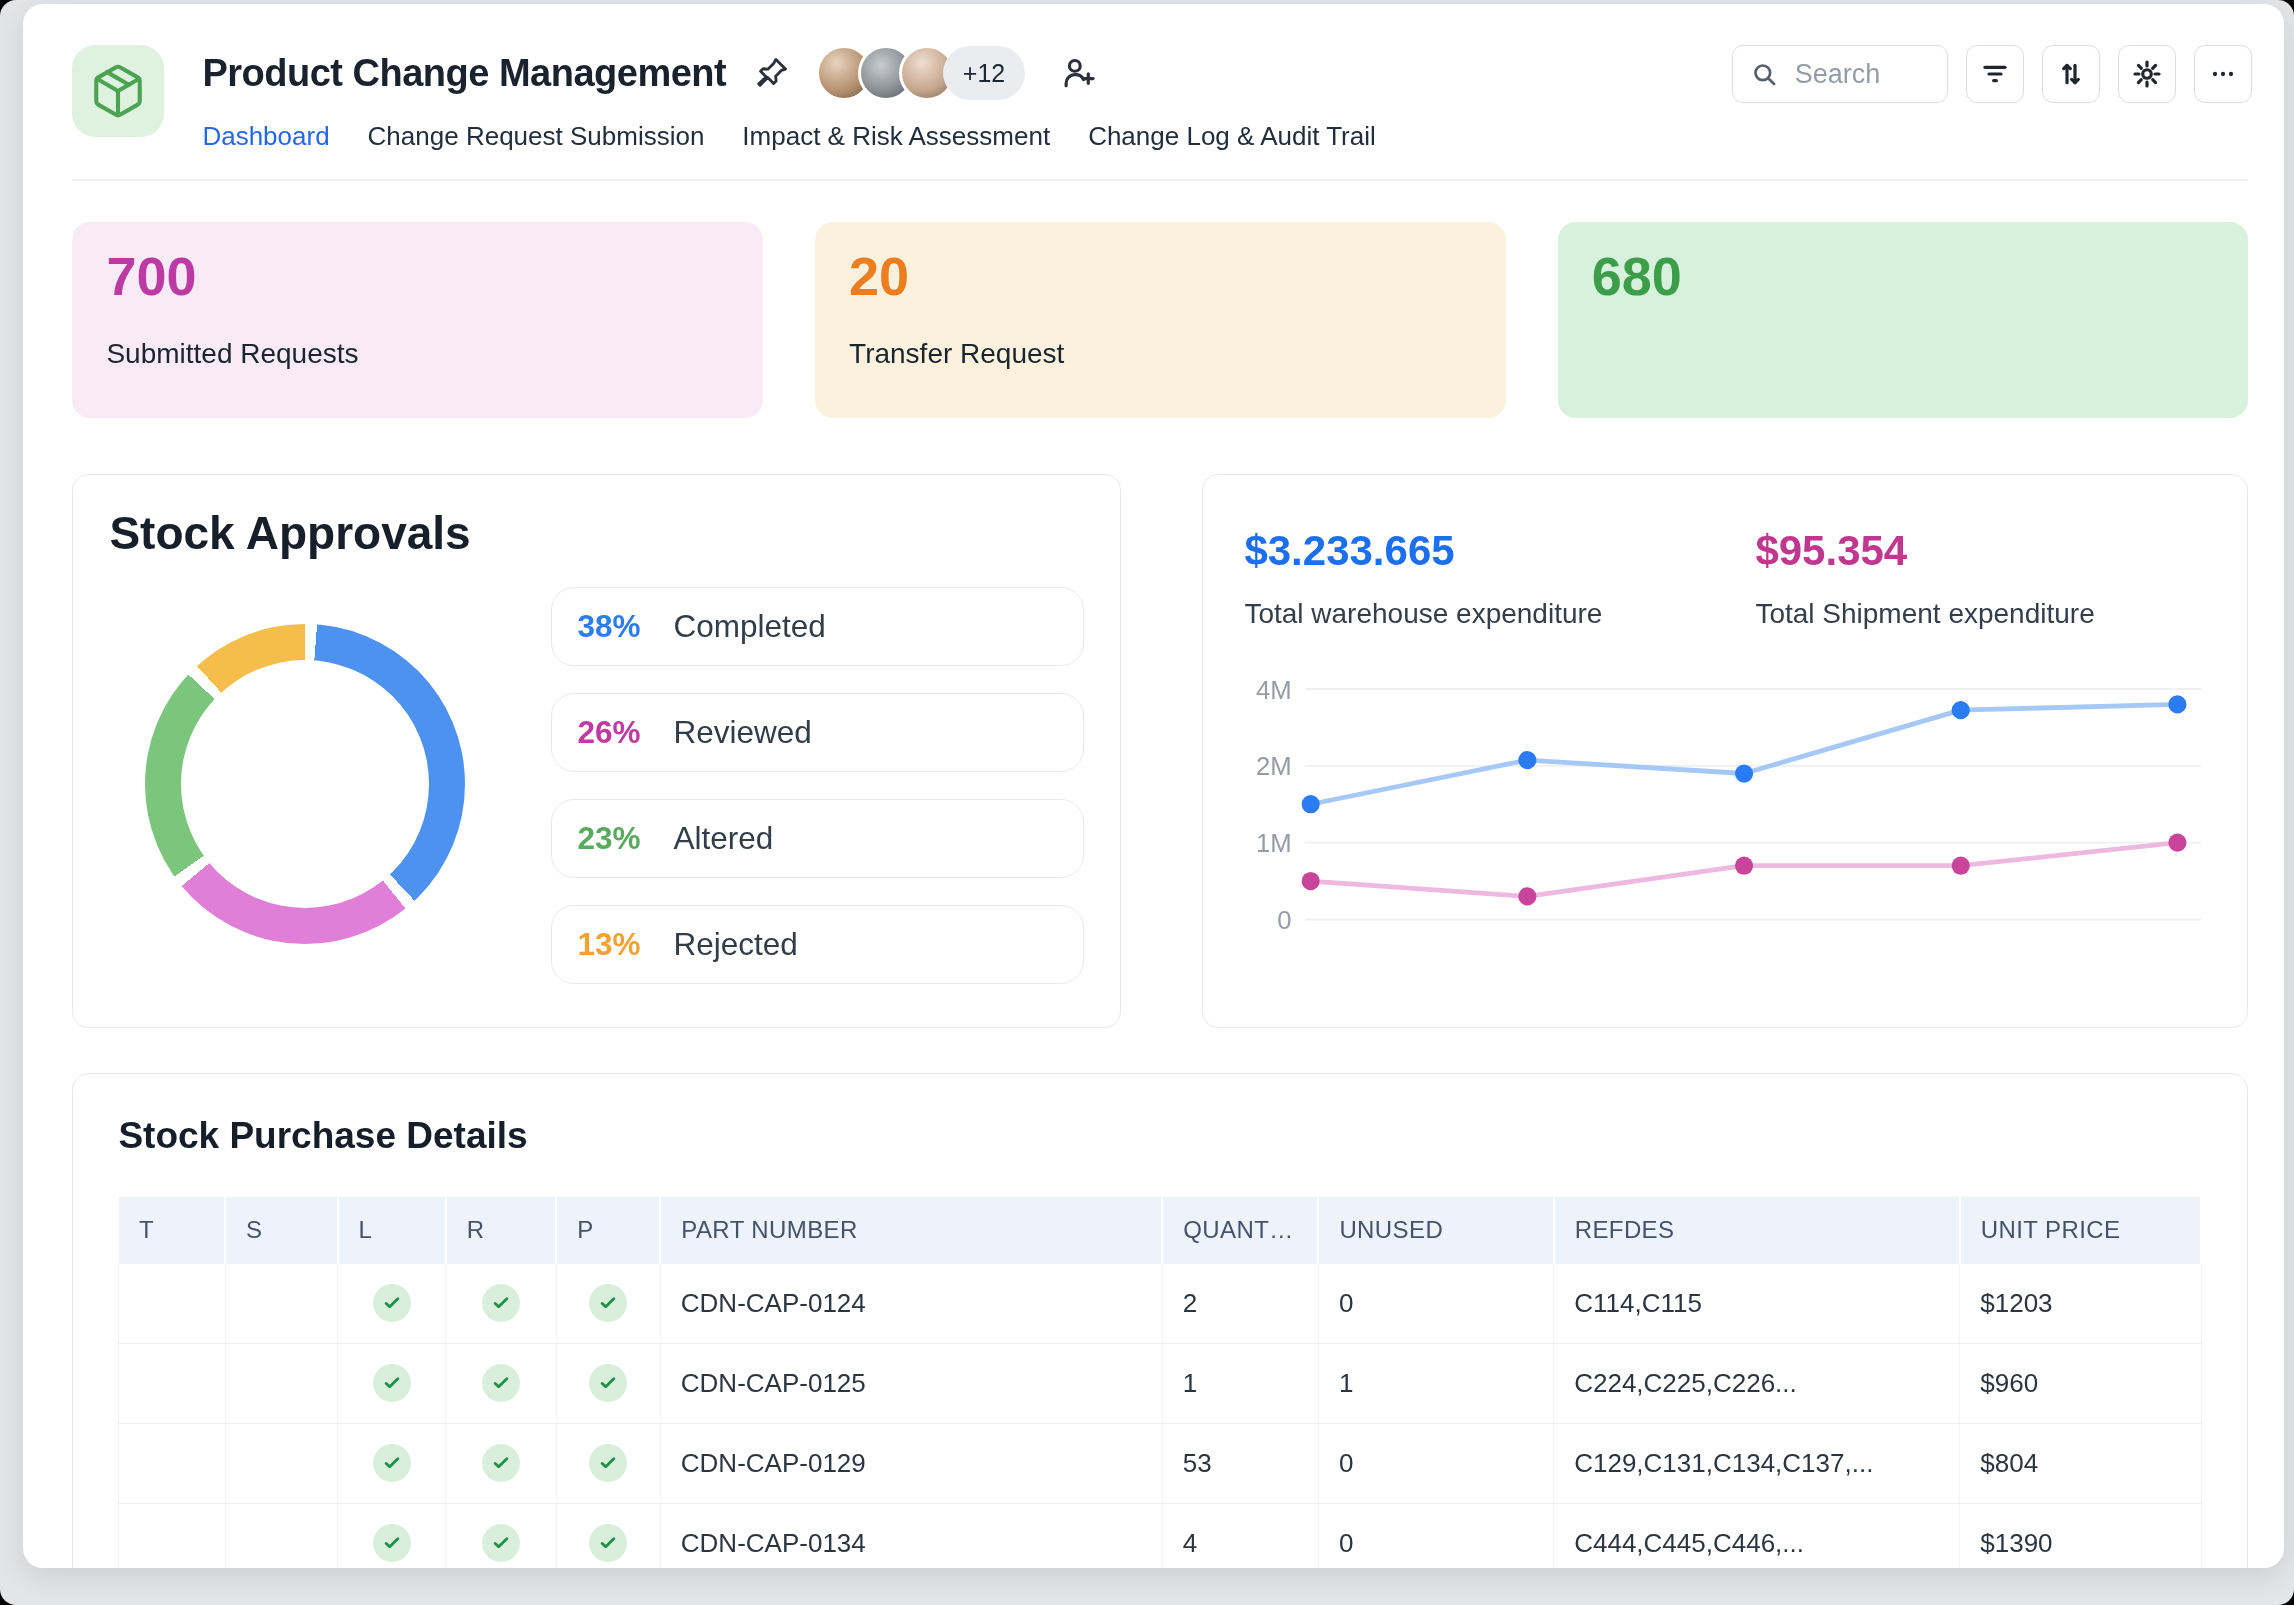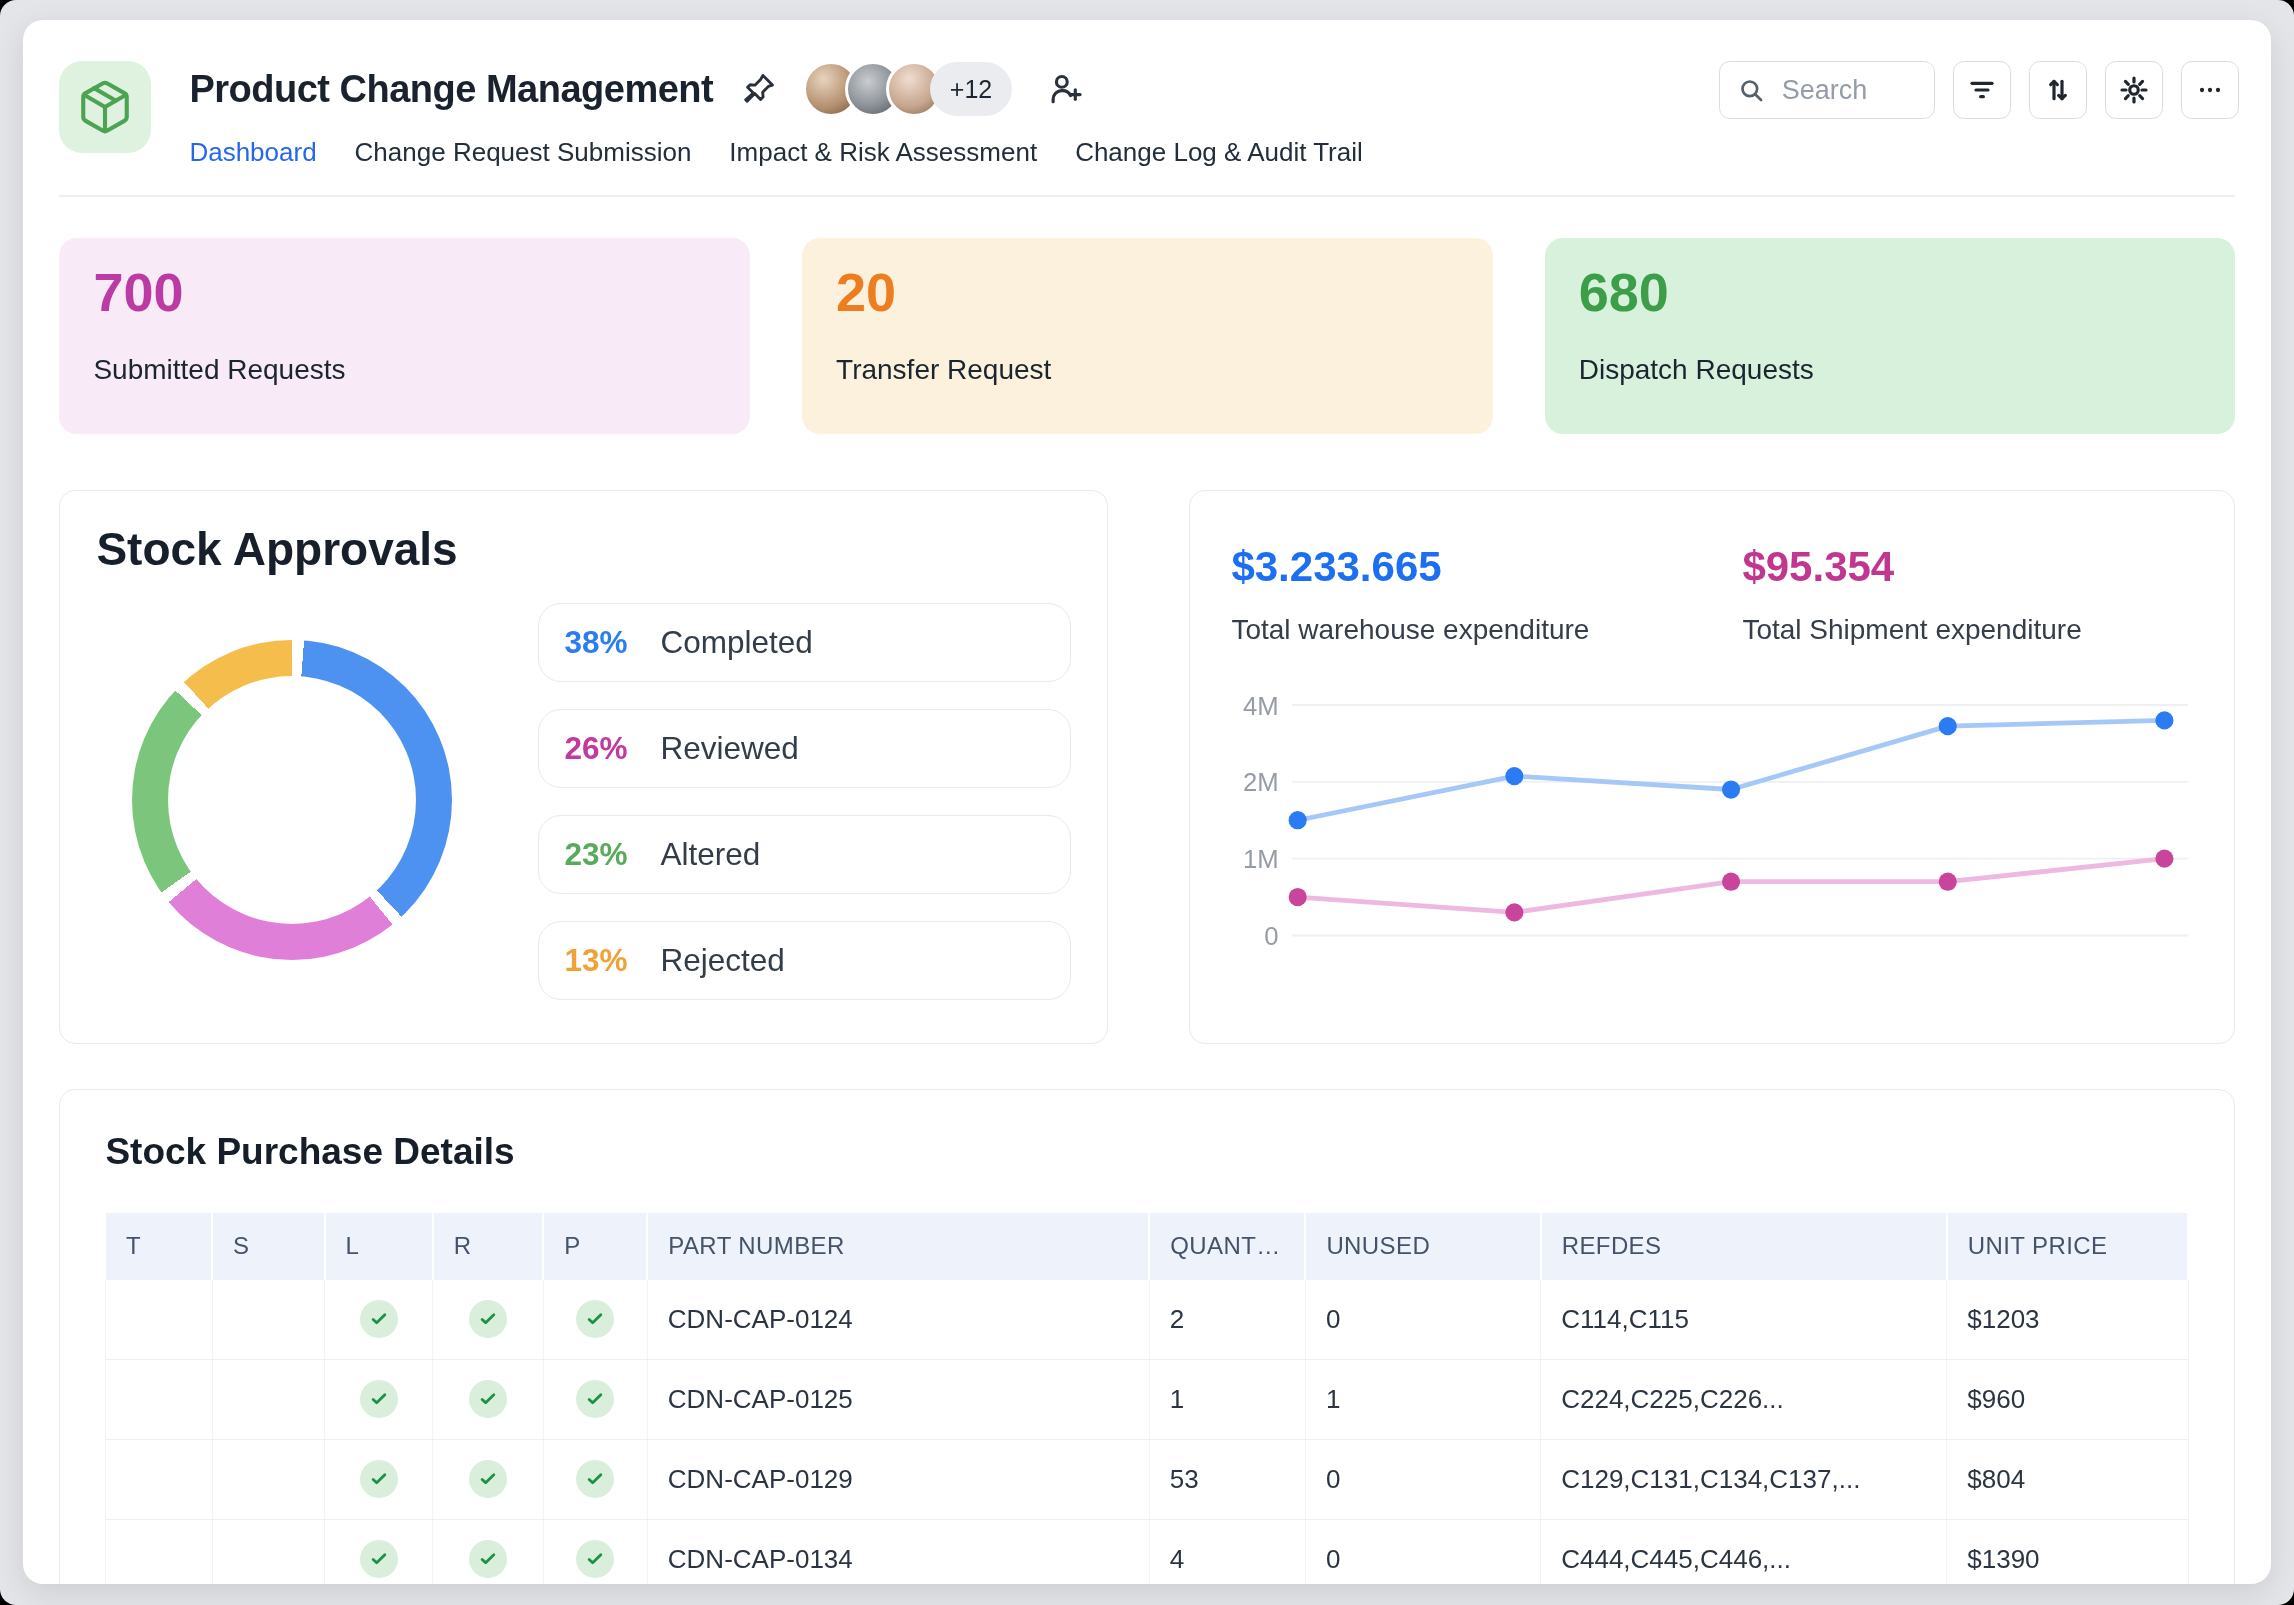--- a/index.html
+++ b/index.html
@@ -1,19 +1,19 @@
 <!DOCTYPE html>
 <html style="font-size:14.4px"><head>
 <meta charset="utf-8">
 <style>
   html,body{margin:0;padding:0;width:2294px;height:1606px;background:#000;overflow:hidden;
             font-family:"Liberation Sans",sans-serif;}
   .desktop{position:absolute;inset:0;background:#e3e5e9;border-radius:16px;overflow:hidden;}
-  .window{position:absolute;left:23.4px;top:20px;width:2248px;height:1564px;background:#fff;
-          border-radius:20px;overflow:hidden;box-shadow:0 9px 31px rgba(0,0,0,.10);}
+  .window{position:absolute;left:23.4px;top:4px;width:2248px;height:1564px;background:#fff;
+          border-radius:20px;overflow:hidden;box-shadow:0 9px 31px rgba(0,0,0,.10);padding-left:13px;}
 
   
   .topbar{display:flex;align-items:flex-start;padding:41px 32px 0 36px;}
   .app-icon{width:92px;height:92px;border-radius:23.4px;background:#def2df;flex:none;
             display:flex;align-items:center;justify-content:center;}
   .app-icon svg{width:58px;height:58px;stroke:#4ca352;fill:none;stroke-width:1.7;
                 stroke-linecap:round;stroke-linejoin:round;}
   .title-block{margin-left:38px;}
   .title-row{display:flex;align-items:center;}
   h1{font-size:38px;margin:0;color:#1a222e;font-weight:700;letter-spacing:-0.5px;white-space:nowrap;}
@@ -195,21 +195,20 @@
       <div class="stat-card" style="background: rgb(249, 234, 247);">
         <div class="stat-value" style="color: rgb(187, 58, 163);">700</div>
         <div class="stat-label">Submitted Requests</div>
       </div>
       <div class="stat-card" style="background: rgb(251, 241, 221);">
         <div class="stat-value" style="color: rgb(238, 125, 31);">20</div>
         <div class="stat-label">Transfer Request</div>
       </div>
       <div class="stat-card" style="background: rgb(216, 241, 220);">
         <div class="stat-value" style="color: rgb(61, 158, 73);">680</div>
-        <div class="stat-label">Dispatch Requests</div>
       </div>
     </div>
 
     <div class="cards-row">
 
       <div class="panel approvals-card">
         <div class="card-title">Stock Approvals</div>
         <div class="approvals-body">
           <div class="donut-wrap">
             <div class="donut" style="background: conic-gradient(rgb(255, 255, 255) 0%, rgb(255, 255, 255) 1.2%, rgb(77, 146, 241) 1.2%, rgb(77, 146, 241) 38%, rgb(255, 255, 255) 38%, rgb(255, 255, 255) 39.2%, rgb(223, 127, 216) 39.2%, rgb(223, 127, 216) 64%, rgb(255, 255, 255) 64%, rgb(255, 255, 255) 65.2%, rgb(124, 197, 124) 65.2%, rgb(124, 197, 124) 87%, rgb(255, 255, 255) 87%, rgb(255, 255, 255) 88.2%, rgb(245, 189, 75) 88.2%, rgb(245, 189, 75) 100%);"></div>

